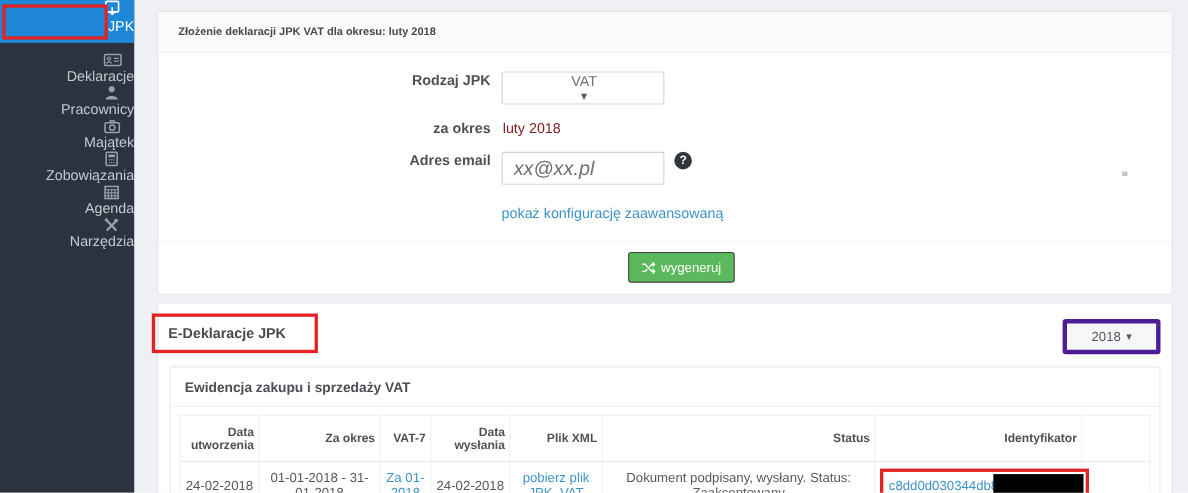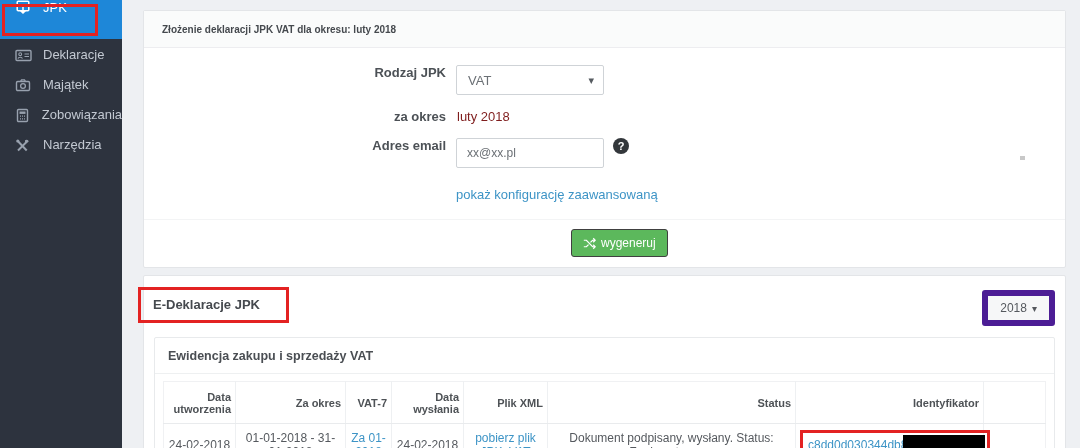--- a/index.html
+++ b/index.html
@@ -2,55 +2,55 @@
 <html><head>
 <meta charset="utf-8">
 <style>
   * { margin:0; padding:0; box-sizing:border-box; }
   html,body { width:1080px; height:448px; overflow:hidden; }
   body { font-family:"Liberation Sans", sans-serif; background:#eef0f3; position:relative; }
   .app { display:flex; width:1080px; height:448px; }
 
   
   .sidebar { width:122px; flex-shrink:0; background:#2d333e; height:100%; padding-top:0; }
-  .side-item { position:relative; display:flex; align-items:flex-start; height:30px; padding-left:15px; color:#c3c9d2; font-size:13px; cursor:pointer; }
+  .side-item { position:relative; display:flex; align-items:flex-end; height:30px; padding-left:15px; color:#c3c9d2; font-size:13px; cursor:pointer;flex-direction:column; }
   .side-item .ic { width:17px; height:16px; margin-right:11px; color:#98a1ae; display:flex; align-items:center; }
   .side-item.active { height:39px; background:#1e87d8; color:#fff; margin-bottom:8px; }
   .side-item.active .ic { color:#fff; }
   .annot { position:absolute; border:3px solid #e32222; pointer-events:none; z-index:5; }
   .annot-jpk { left:2px; top:4px; width:96px; height:32px; }
 
   
   .main { flex:1; padding:10px 14px 0 21px; }
 
   .card { background:#fff; border:1px solid #e3e5e8; border-radius:2px; }
   .card1 { position:relative; }
   .card1-header { height:37px; display:flex; align-items:center; padding:0 18px; background:#fafbfb; border-bottom:1px solid #ededf0; }
   .card1-header span { font-weight:bold; font-size:10px; color:#45494e; }
   .card1-body { padding-top:17px; position:relative; }
 
   .form-row { display:flex; align-items:flex-start; margin-bottom:14px; }
   .form-row label, .form-row .lab { width:302px; text-align:right; font-weight:bold; font-size:13px; color:#4c5156; flex-shrink:0; }
-  .form-row .field { margin-left:10px; }
+  .form-row .field { margin-left:10px;flex-direction:column; }
   .selectbox { width:148px; height:30px; border:1px solid #cfd3d7; border-radius:2px; display:flex; align-items:center; justify-content:space-between; padding:0 9px 0 11px; font-size:13px; color:#6b7075; background:#fff; cursor:pointer; }
   .selectbox .caret { color:#565b60; font-size:11px; }
   .static-val { margin-left:11px; font-size:13px; color:#7f1d1d; }
-  input.txt { width:148px; height:30px; border:1px solid #cfd3d7; border-radius:2px; margin-left:10px; padding:0 10px; font-size:12px; color:#6b7075; font-family:"Liberation Sans", sans-serif; }
+  input.txt { width:148px; height:30px; border:1px solid #cfd3d7; border-radius:2px; margin-left:10px; padding:0 10px; font-size:18px; color:#6b7075; font-family:"Liberation Sans", sans-serif;font-style:italic; }
   .help-circle { width:16px; height:16px; border-radius:50%; background:#33373b; color:#fff; font-size:11px; font-weight:bold; display:flex; align-items:center; justify-content:center; margin-left:9px; cursor:pointer; }
   .link-row { margin:17px 0 0 312px; }
   a.blue-link { color:#3d94c6; font-size:13px; text-decoration:none; cursor:pointer; }
   .btn-row { margin-top:16px; border-top:1px solid #f3f4f5; padding:9px 0 10px 427px; }
   .btn-green { display:inline-flex; align-items:center; gap:5px; background:#5cb85c; border:1px solid #404040; color:#fff; font-size:12px; font-family:"Liberation Sans", sans-serif; padding:6px 11px; border-radius:3px; cursor:pointer; }
   .dot-artifact { position:absolute; right:40px; top:108px; width:5px; height:4px; background:#c8c8c8; }
 
   
   .card2 { margin-top:7px; background:#fff; border:1px solid #e3e5e8; border-radius:2px; padding:12px 10px 0 10px; height:300px; }
   .sec-head { display:flex; align-items:center; justify-content:space-between; }
   .annot-title { display:inline-block; border:3px solid #e32222; padding:7px 26px 8px 12px; margin-left:-16px; margin-top:-4px; font-weight:bold; font-size:13px; color:#45494e; }
-  .year-btn { display:inline-flex; align-items:center; gap:5px; background:#f6f7f8; border:6px solid #4c1d95; border-radius:3px; padding:5px 12px; font-size:12px; color:#55595e; font-family:"Liberation Sans", sans-serif; cursor:pointer; margin-top:2px; }
+  .year-btn { display:inline-flex; align-items:center; gap:5px; background:#f6f7f8; border:4px solid #4c1d95; border-radius:3px; padding:5px 22px; font-size:12px; color:#55595e; font-family:"Liberation Sans", sans-serif; cursor:pointer; margin-top:2px; }
   .year-btn .caret { font-size:10px; color:#55595e; }
 
   .inner-panel { margin-top:11px; border:1px solid #e8eaec; border-radius:2px; background:#fff; }
   .inner-head { height:36px; line-height:36px; padding:0 13px; font-weight:bold; font-size:12.5px; color:#4a4e53; border-bottom:1px solid #eef0f1; }
   table.jpk { width:calc(100% - 16px); margin:7px 8px; border-collapse:collapse; table-layout:fixed; border:1px solid #f0f1f3; }
   table.jpk th { font-weight:bold; font-size:11px; color:#4e5256; text-align:right; padding:7px 4px; border-right:1px solid #eef0f2; border-bottom:1px solid #e9ebed; height:42px; }
   table.jpk td { font-size:12px; color:#55595e; text-align:center; padding:4px 4px; border-right:1px solid #eef0f2; height:42px; }
   table.jpk th:last-child, table.jpk td:last-child { border-right:none; }
   td a.blue-link, th a.blue-link { font-size:12px; }
   .ident-annot { position:relative; display:flex; align-items:center; border:3px solid #e32222; padding:3px 3px 3px 5px; width:190px; height:30px; margin:0 auto; }
@@ -79,37 +79,55 @@
             <rect x="1" y="2.5" width="15" height="10" rx="1" fill="none" stroke="currentColor" stroke-width="1.4"></rect>
             <circle cx="5.2" cy="6.2" r="1.4" fill="none" stroke="currentColor" stroke-width="1.1"></circle>
             <path d="M3 10.6c.4-1.8 4-1.8 4.4 0" fill="none" stroke="currentColor" stroke-width="1.1"></path>
             <path d="M9.5 6h4.5 M9.5 8.5h4.5" stroke="currentColor" stroke-width="1.1"></path>
           </svg>
       </span>
       <span>Deklaracje</span>
     </div>
     <div class="side-item">
       <span class="ic">
+        <svg width="15" height="15" viewBox="0 0 15 15">
+            <circle cx="7.5" cy="4.2" r="2.7" fill="currentColor"></circle>
+            <path d="M1.8 13.5c.5-4.4 10.9-4.4 11.4 0z" fill="currentColor"></path>
+          </svg>
+      </span>
+      <span>Pracownicy</span>
+    </div>
+    <div class="side-item">
+      <span class="ic">
         <svg width="16" height="14" viewBox="0 0 16 14">
             <path d="M5.5 3.5l1-1.7h3l1 1.7" fill="none" stroke="currentColor" stroke-width="1.3"></path>
             <rect x="1.5" y="3.5" width="13" height="9" rx="1.2" fill="none" stroke="currentColor" stroke-width="1.4"></rect>
             <circle cx="8" cy="8" r="2.4" fill="none" stroke="currentColor" stroke-width="1.3"></circle>
           </svg>
       </span>
       <span>Majątek</span>
     </div>
     <div class="side-item">
       <span class="ic">
         <svg width="15" height="15" viewBox="0 0 15 15">
             <rect x="2.5" y="1.5" width="10" height="12" rx="1" fill="none" stroke="currentColor" stroke-width="1.4"></rect>
             <rect x="4.5" y="3.5" width="6" height="2.4" fill="currentColor"></rect>
             <path d="M5 8.2h1 M7 8.2h1 M9 8.2h1 M5 10.8h1 M7 10.8h1 M9 10.8h1" stroke="currentColor" stroke-width="1.2"></path>
           </svg>
       </span>
       <span>Zobowiązania</span>
+    </div>
+    <div class="side-item">
+      <span class="ic">
+        <svg width="15" height="15" viewBox="0 0 15 15">
+            <rect x="1.5" y="2.5" width="12" height="11" fill="none" stroke="currentColor" stroke-width="1.4"></rect>
+            <path d="M1.5 5.5h12 M4.5 5.5v8 M7.5 5.5v8 M10.5 5.5v8 M1.5 8.2h12 M1.5 10.9h12" stroke="currentColor" stroke-width="1"></path>
+          </svg>
+      </span>
+      <span>Agenda</span>
     </div>
     <div class="side-item">
       <span class="ic">
         <svg width="15" height="15" viewBox="0 0 15 15">
             <path d="M3 12.5L11.5 4" stroke="currentColor" stroke-width="2"></path>
             <path d="M10 2.2a3 3 0 013.8 1l-2 2-1.8-1z" fill="currentColor"></path>
             <path d="M3.2 3.5l8.5 9" stroke="currentColor" stroke-width="2"></path>
             <circle cx="2.8" cy="3" r="1.6" fill="currentColor"></circle>
           </svg>
       </span>

